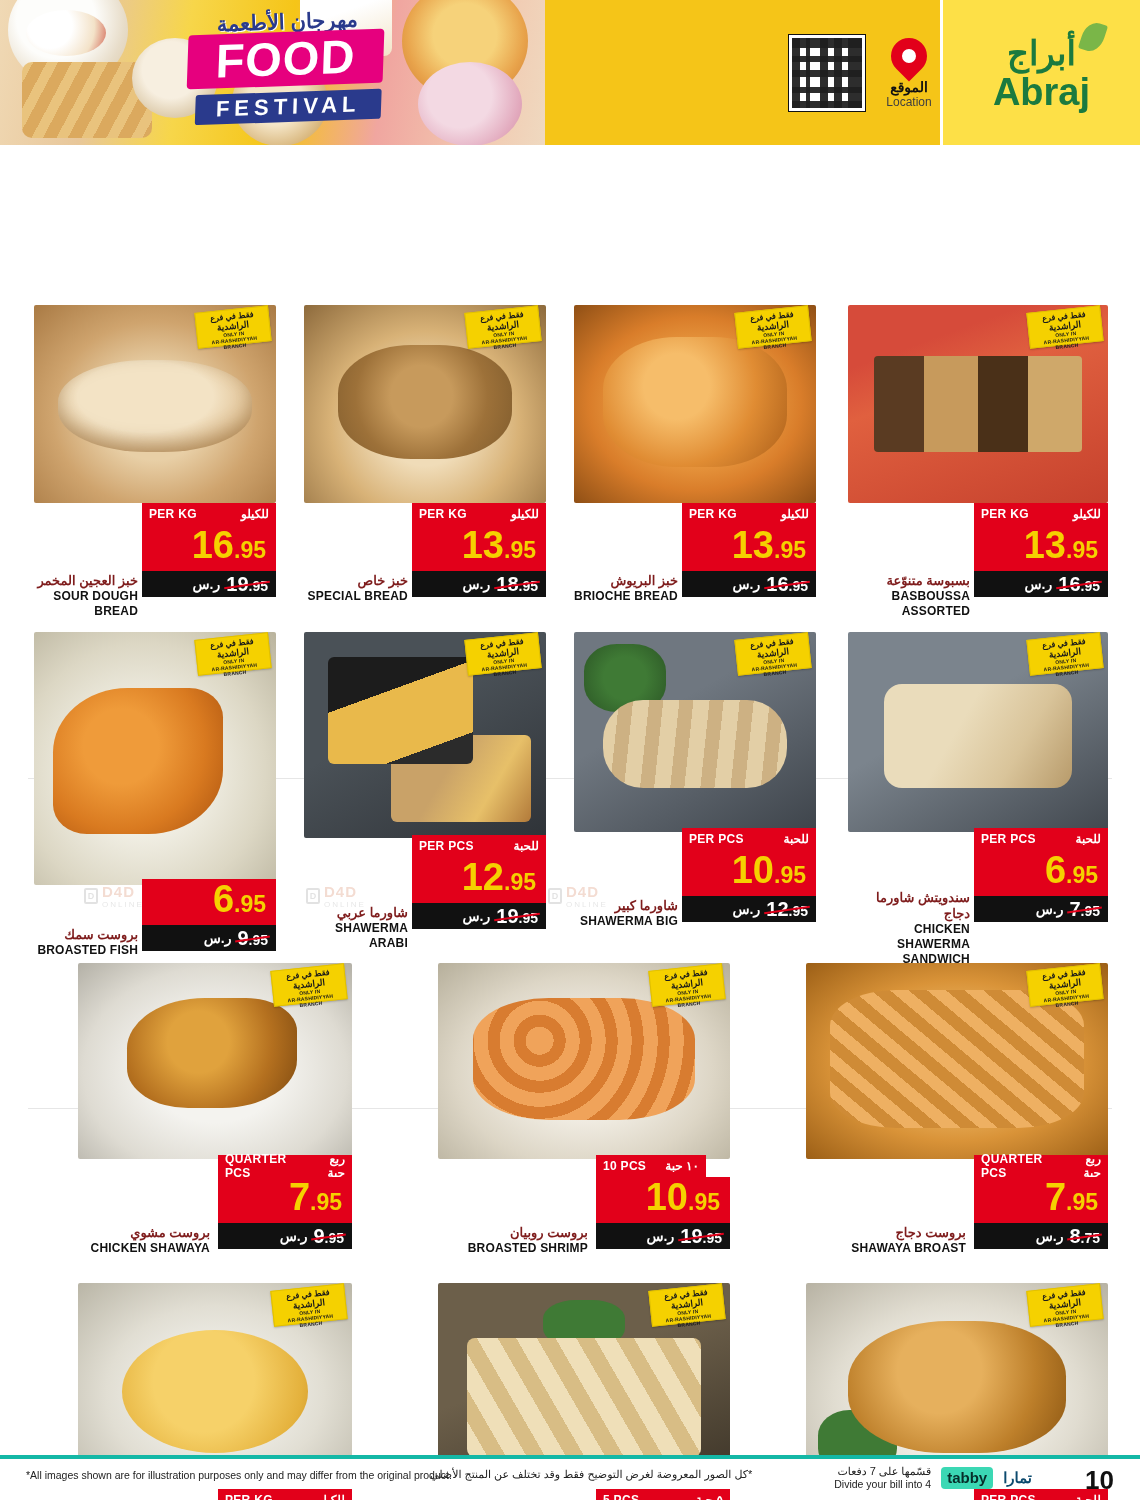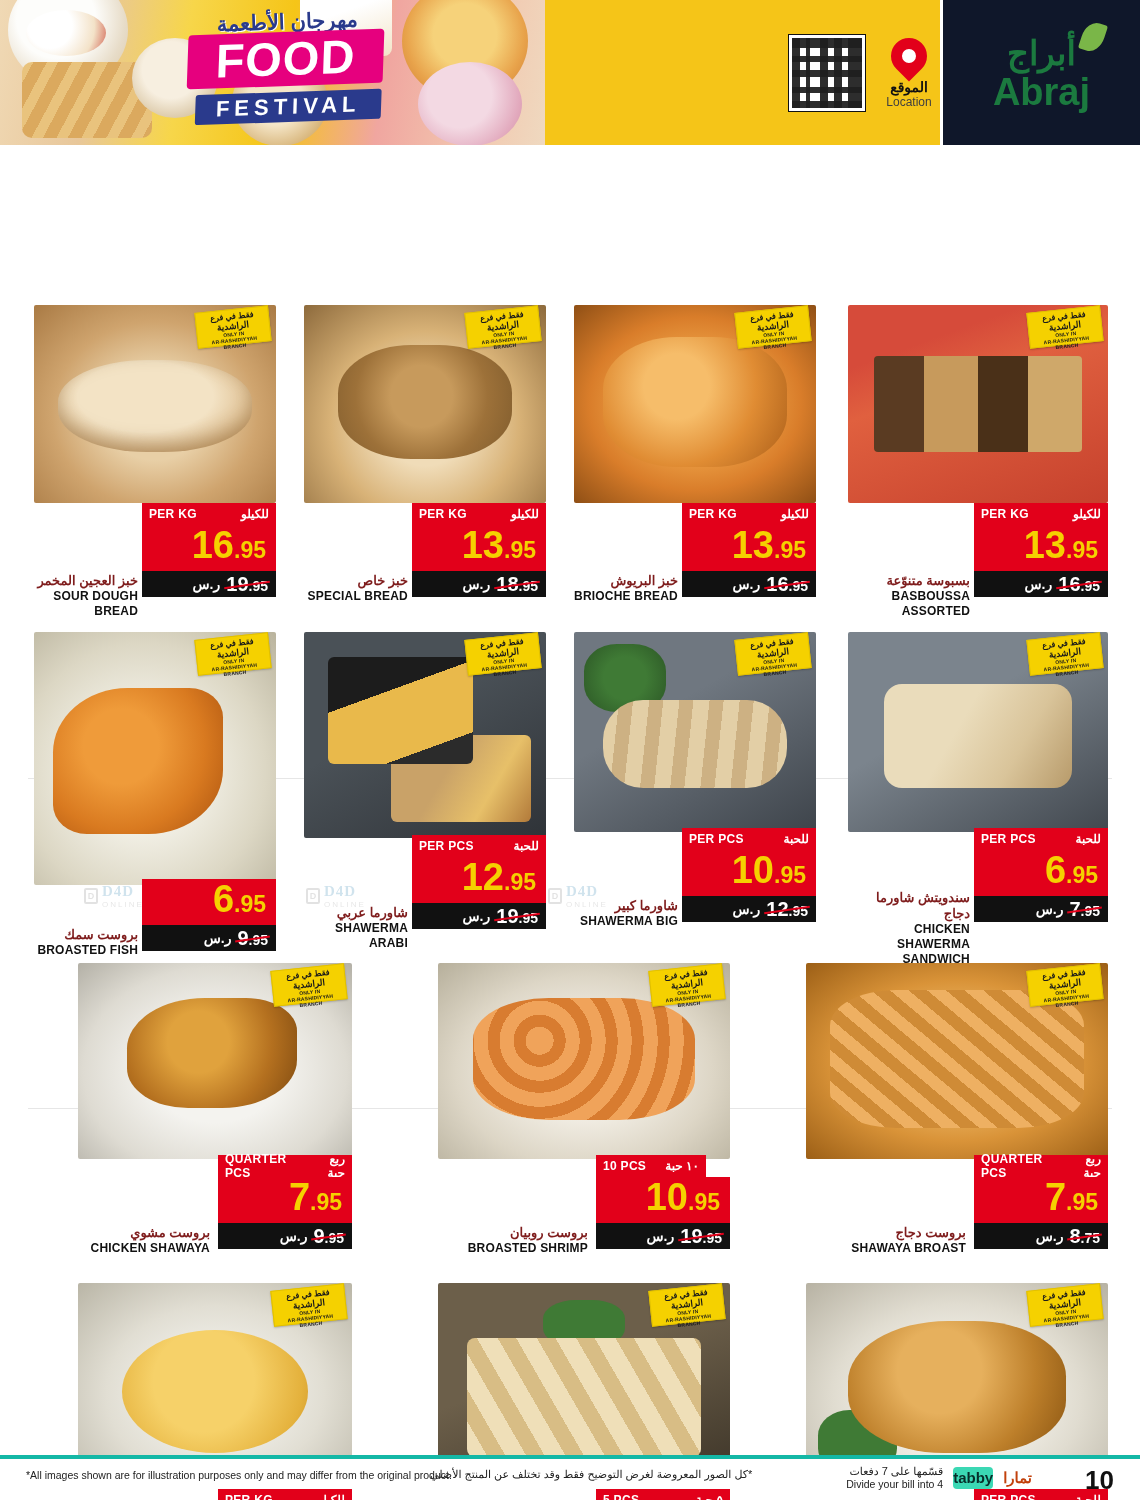--- a/index.html
+++ b/index.html
@@ -98,21 +98,21 @@
   }
   .pin::after {
     content:""; position: absolute; left: 11px; top: 11px;
     width: 14px; height: 14px; background:#fff; border-radius: 50%;
   }
   .pin-ar { direction: rtl; font-size: 14px; font-weight: bold; color:#111; margin-top: 5px;}
   .pin-en { font-size: 12px; color:#404040; }
 
   .hdr-logo {
     position: absolute; right: 0; top: 0; width: 200px; height: 145px;
-    background: #0f172a;
+    background: #fde047;
     display: flex; flex-direction: column; align-items: center; justify-content: center;
     border-left: 3px solid #fff;
   }
   .logo-ar {
     direction: rtl; color: #1b7a3f; font-weight: bold; font-size: 34px;
     line-height: 38px; letter-spacing: 2px;
   }
   .logo-en {
     color: #1b7a3f; font-weight: bold; font-size: 38px; line-height: 40px;
   }
@@ -232,21 +232,21 @@
 
   
   .wm {
     position: absolute; z-index: 2; opacity: .18;
     display: flex; align-items: center; gap: 4px;
   }
   .wm .wm-box {
     width: 14px; height: 16px; border: 2px solid #666; border-radius: 2px;
     font-size: 9px; color: #666; text-align: center; line-height: 13px; font-weight: bold;
   }
-  .wm .wm-t1 { font-size: 15px; font-weight: bold; color: #0369a1; letter-spacing: 1px; font-family: Liberation Serif, serif; }
+  .wm .wm-t1 { font-size: 15px; font-weight: bold; color: #c2410c; letter-spacing: 1px; }
   .wm .wm-t2 { font-size: 8px; color: #777; letter-spacing: 2px; }
 
   .hline { position: absolute; left: 28px; width: 1084px; height: 1px; background: #e6e6e6; }
 
   
   .footer {
     position: absolute; left: 0; top: 1455px; width: 1140px; height: 45px;
     border-top: 4px solid #14b8a6;
     background: #fff;
   }
@@ -260,23 +260,23 @@
   }
   .fpay {
     position: absolute; right: 108px; top: 6px;
     display: flex; align-items: center; gap: 10px;
   }
   .fpay-txt { text-align: right; }
   .fpay-ar { direction: rtl; font-size: 11px; color: #222; line-height: 13px;}
   .fpay-en { font-size: 10.5px; color: #222; line-height: 13px;}
   .tabby {
     background: #3bd8b4; color: #062e2a; font-weight: bold;
-    font-size: 15px; padding: 2px 0 3px; border-radius: 4px;
-  }
-  .tamara { direction: rtl; font-size: 15px; font-weight: bold; color: #c2410c; }
+    font-size: 15px; padding: 2px 6px 3px; border-radius: 4px;
+  }
+  .tamara { direction: rtl; font-size: 15px; font-weight: bold; color: #0c4a6e; }
   .pagenum {
     position: absolute; right: 26px; top: 6px;
     font-size: 26px; font-weight: bold; color: #111;
   }
 </style>
 </head>
 <body>
 
 <div class="header">
   <div class="hdr-food-strip">

